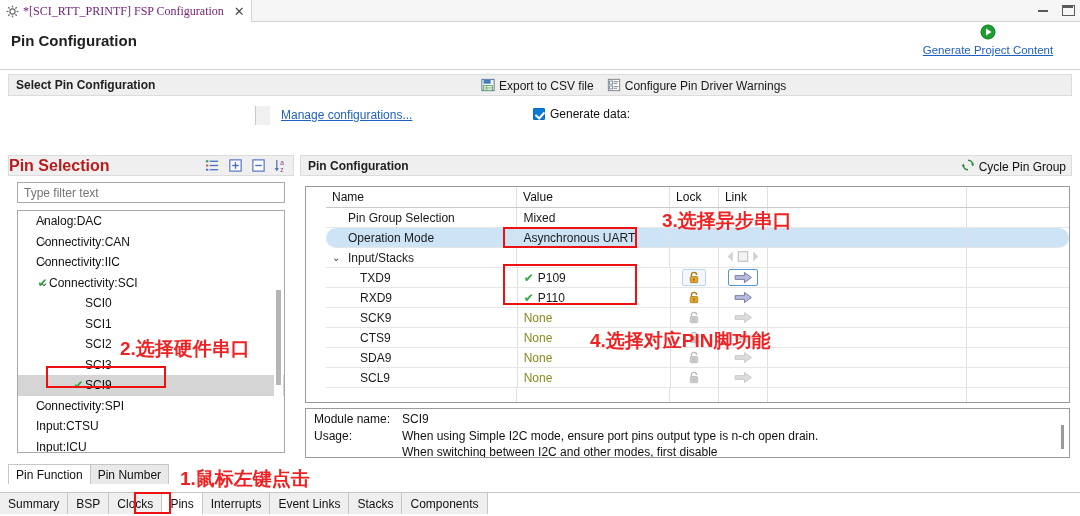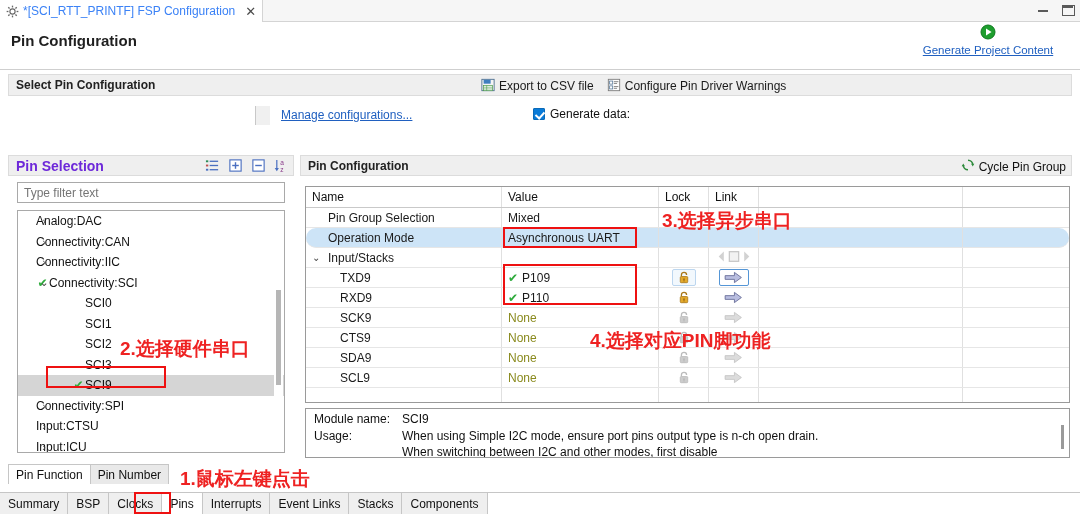--- a/index.html
+++ b/index.html
@@ -19,21 +19,21 @@
     position: absolute; left:0; top:0; width:1080px; height:22px;
     background:#f6f6f6; border-bottom:1px solid #d4d4d4;
   }
   .editor-tab {
     position:absolute; left:0; top:0; height:22px;
     display:flex; align-items:center; gap:4px;
     padding:0 6px 0 6px;
     background:#ffffff;
     border-right:1px solid #d4d4d4;
   }
-  .editor-tab .t-label { font-size:12px; color:#3b82f6; white-space:nowrap; }
+  .editor-tab .t-label { font-size:12px; color:#701a75; white-space:nowrap;font-family:Liberation Serif, serif; }
   .gear-ic { width:13px; height:13px; display:inline-block; position:relative; }
   .gear-ic svg { display:block; }
   .tab-close { font-size:13px; color:#4a4a4a; margin-left:6px; line-height:1; cursor:pointer; }
   .win-btns { position:absolute; right:6px; top:2px; display:flex; gap:10px; align-items:center; }
   .win-btn { width:14px; height:14px; position:relative; cursor:pointer; }
   .win-min:after { content:""; position:absolute; left:2px; top:8px; width:10px; height:2px; background:#5a5a5a; }
   .win-max:after { content:""; position:absolute; left:2px; top:3px; width:11px; height:9px; border:1.5px solid #5a5a5a; }
   .win-max:before { content:""; position:absolute; left:2px; top:3px; width:11px; height:3px; background:#5a5a5a; }
 
   
@@ -68,21 +68,21 @@
   .gen-data-lbl { font-size:12px; color:#111; }
   .gdata-input {
     position:absolute; left:641px; top:110px; width:158px; height:21px;
     border:1px solid #9a9a9a; background:#fff; font-size:12px; padding:0 5px;
     line-height:19px; color:#111; font-family:inherit;
   }
 
   
   .pinsel { position:absolute; left:8px; top:155px; width:286px; height:307px; }
   .pinsel-head { height:21px; background:#efefef; border:1px solid #dcdcdc; position:relative; }
-  .pinsel-head .ps-title { font-weight:bold; font-size:14px; padding-left:7px; line-height:20px; color:#6d28d9; }
+  .pinsel-head .ps-title { font-weight:bold; font-size:16px; line-height:20px; color:#b91c1c; }
   .ps-icons { position:absolute; right:4px; top:2px; display:flex; gap:8px; align-items:center; }
   .ps-ic { width:15px; height:15px; cursor:pointer; }
   .filter-input {
     position:absolute; left:9px; top:27px; width:268px; height:21px;
     border:1px solid #a9a9a9; background:#fff; color:#4a4a4a;
     font-size:12px; padding:0 6px; line-height:19px; font-family:inherit;
   }
   .tree {
     position:absolute; left:9px; top:55px; width:268px; height:243px;
     border:1px solid #a9a9a9; background:#fff; overflow:hidden;
@@ -96,21 +96,21 @@
   .tree-thumb { position:absolute; left:2px; top:78px; width:5px; height:95px; background:#b6b6b6; }
 
   
   .pincfg { position:absolute; left:300px; top:155px; width:772px; height:307px; }
   .pincfg-head { height:21px; background:#efefef; border:1px solid #dcdcdc; position:relative; }
   .pincfg-head .pc-title { font-weight:bold; font-size:12px; padding-left:7px; line-height:20px; color:#222; }
   .cycle-btn { position:absolute; right:5px; top:2px; display:flex; align-items:center; gap:4px; cursor:pointer; }
   .cycle-btn .lbl { font-size:12px; color:#111; }
 
   .table { position:absolute; left:5px; top:31px; width:765px; height:217px; border:1px solid #9a9a9a; background:#fff; overflow:hidden; }
-  .trow { display:flex; height:20px; border-bottom:1px solid #e6e6e6; }
+  .trow { display:flex; height:20px; border-bottom:1px solid #e6e6e6;margin-left:20px; }
   .trow.head { height:21px; background:#fff; border-bottom:1px solid #c9c9c9; }
   .trow.sel { background:#cde4f7;border-radius:10px; }
   .tc { border-right:1px solid #e0e0e0; font-size:12px; display:flex; align-items:center; padding-left:6px; overflow:hidden; white-space:nowrap; }
   .c-name  { width:196px; }
   .c-value { width:157px; }
   .c-lock  { width:50px; justify-content:center; padding-left:0; }
   .c-link  { width:50px; justify-content:center; padding-left:0; }
   .c-x     { width:204px; }
   .c-y     { width:105px; border-right:none; }
   .trow.head .tc { font-size:12px; color:#111; }

